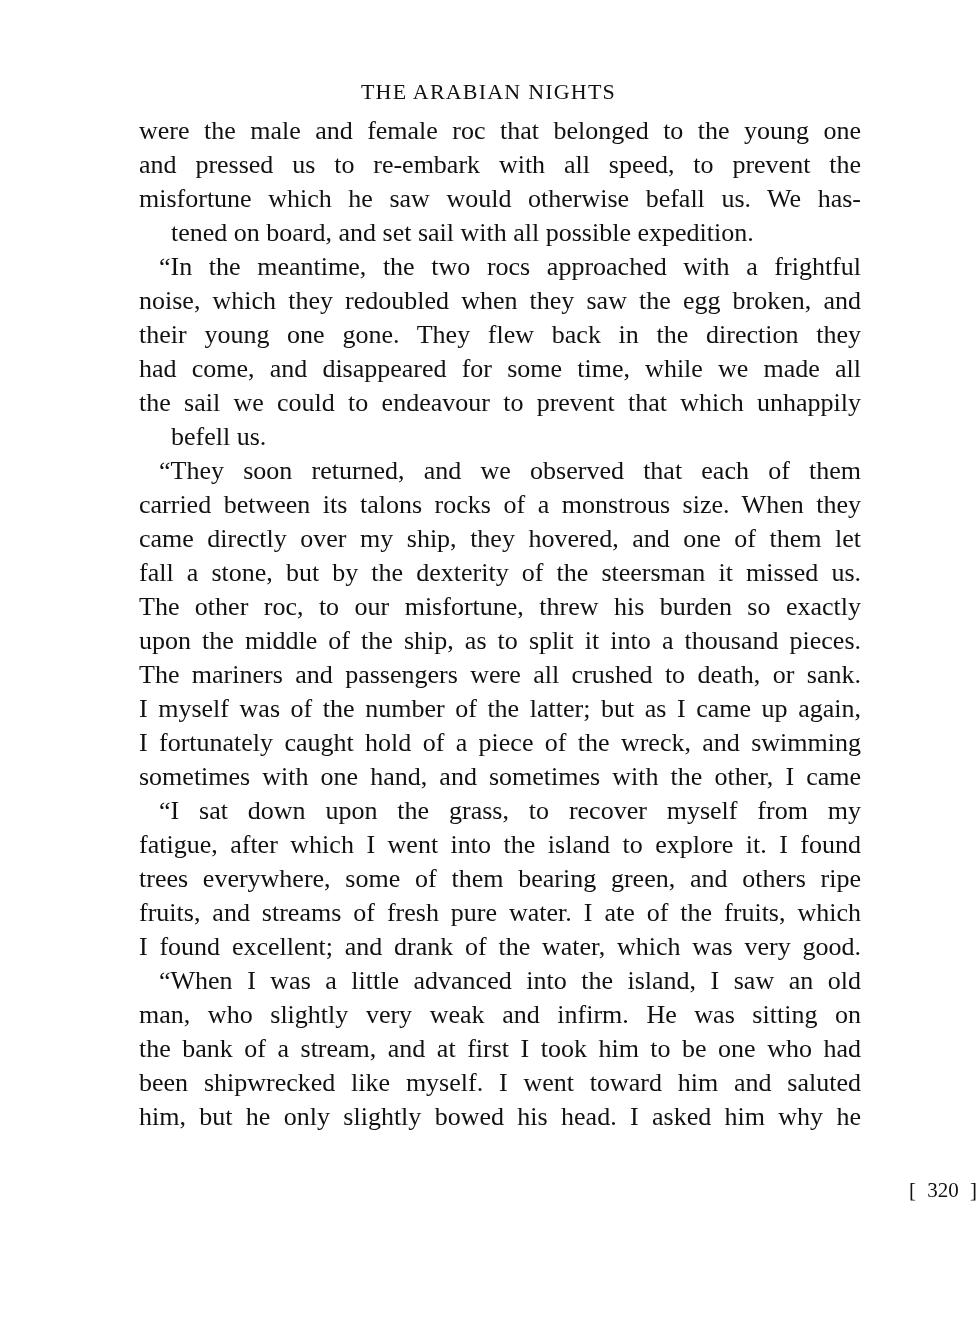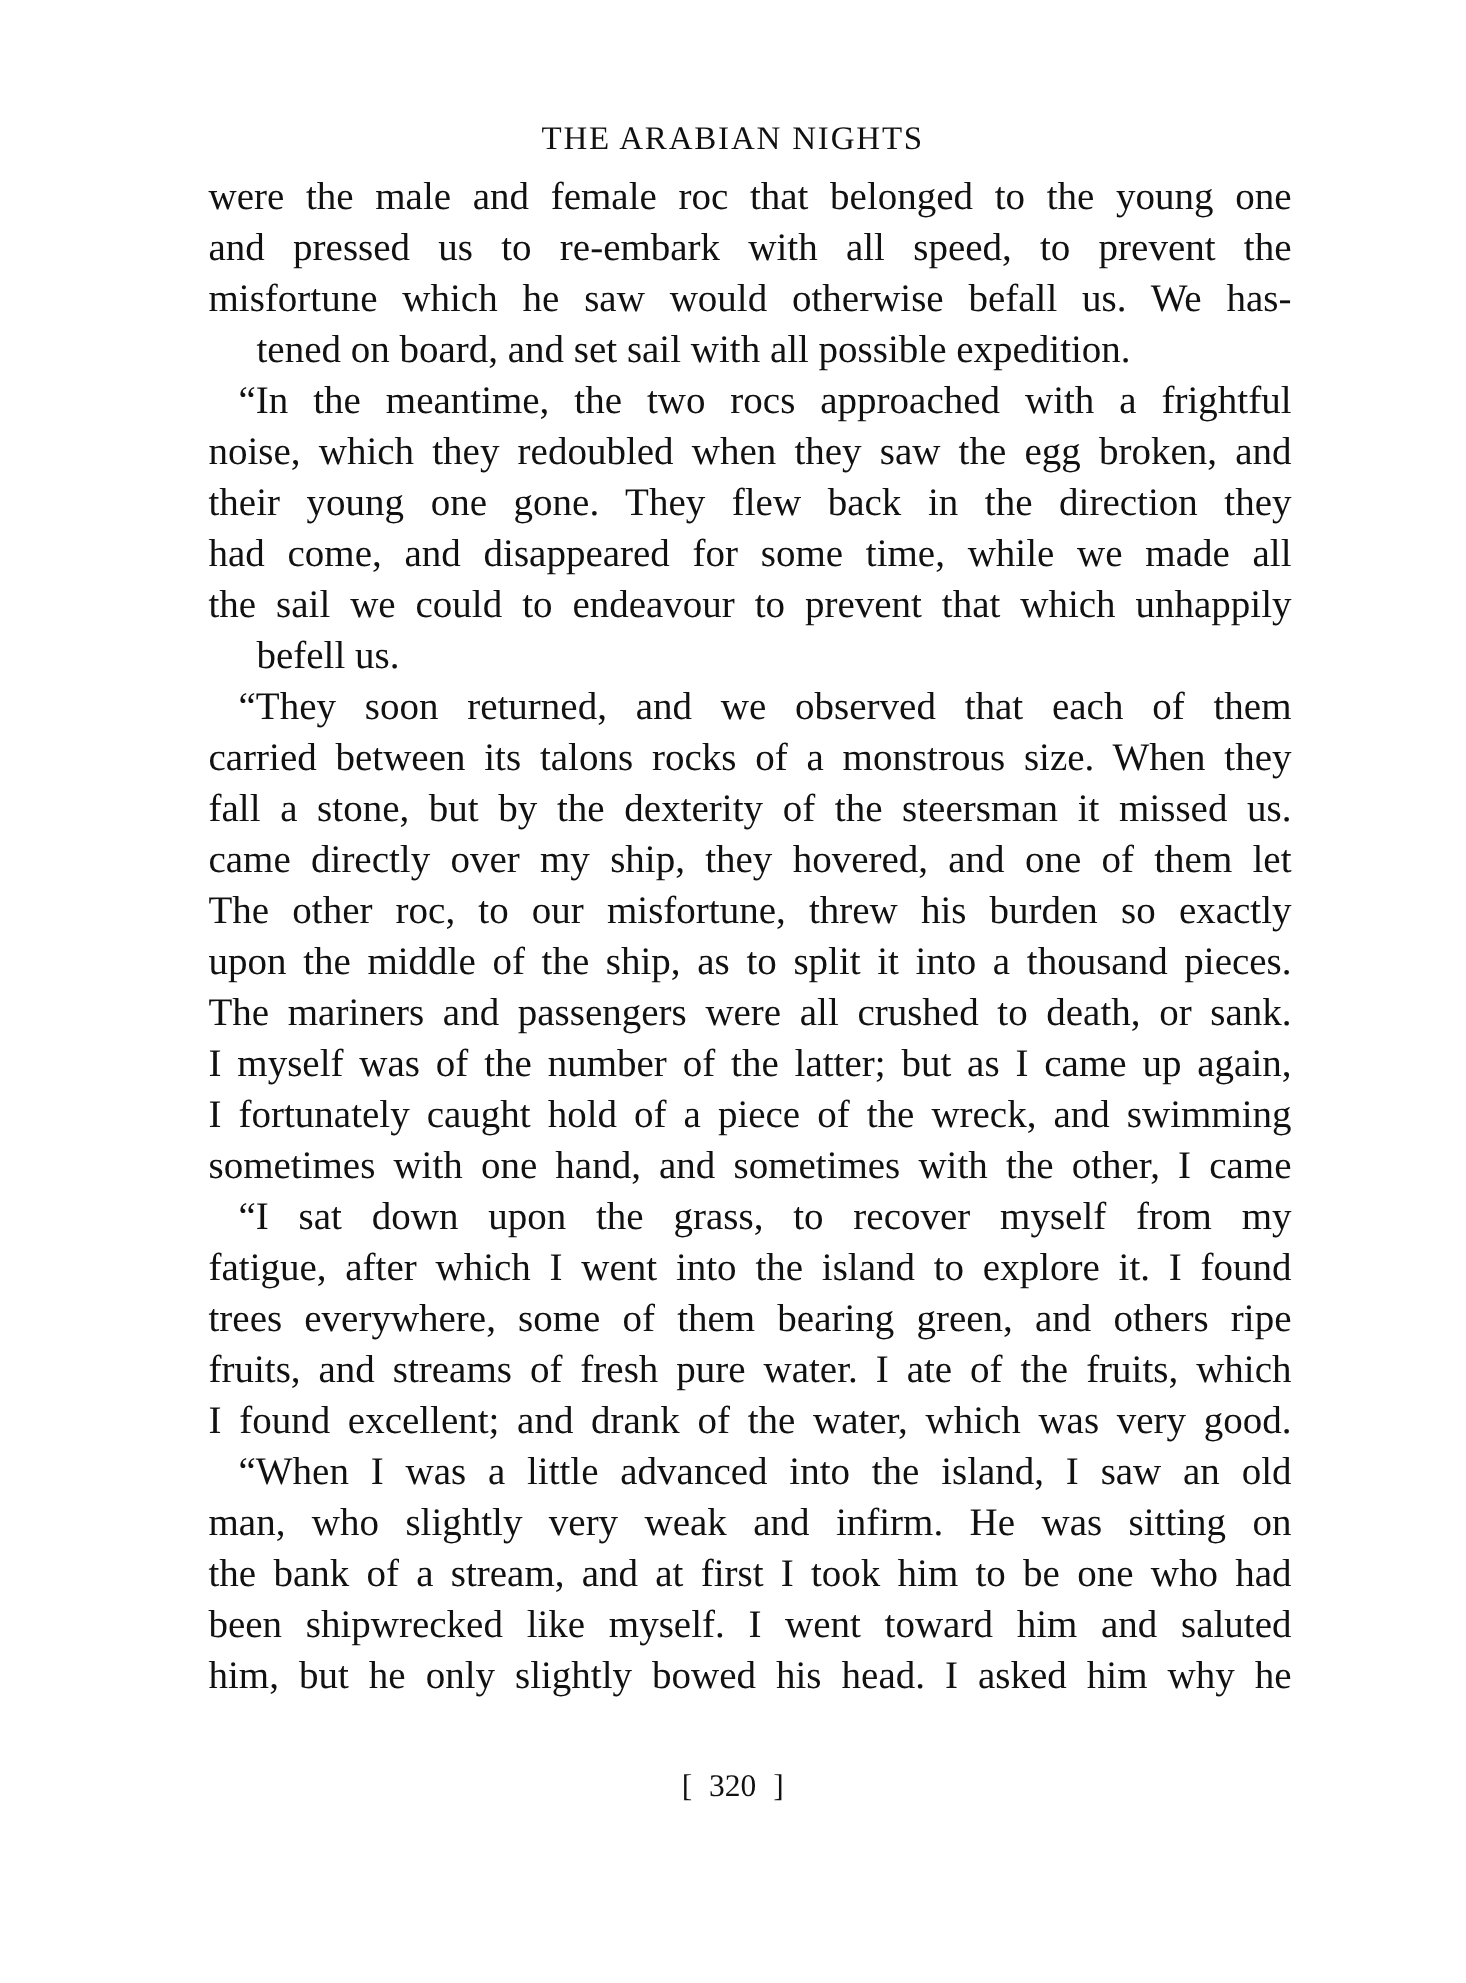--- a/index.html
+++ b/index.html
@@ -45,21 +45,21 @@
       margin-left: 32px;
     }
     .line.indent {
       padding-left: 20px;
     }
     .folio {
       position: absolute;
       top: 1174px;
       left: 0;
       width: 977px;
-      text-align: center;
+      text-align: right;
       font-size: 21px;
       line-height: 32px;
       word-spacing: 6px;
     }
   </style>
 </head>
 <body>
 
 <div class="running-head">THE ARABIAN NIGHTS</div>
 
@@ -77,22 +77,22 @@
     <span class="line">noise, which they redoubled when they saw the egg broken, and</span>
     <span class="line">their young one gone.  They flew back in the direction they</span>
     <span class="line">had come, and disappeared for some time, while we made all</span>
     <span class="line">the sail we could to endeavour to prevent that which unhappily</span>
     <span class="line last">befell us.</span>
   </div>
 
   <div>
     <span class="line indent">“They soon returned, and we observed that each of them</span>
     <span class="line">carried between its talons rocks of a monstrous size.  When they</span>
+    <span class="line">came directly over my ship, they hovered, and one of them let</span>
     <span class="line">fall a stone, but by the dexterity of the steersman it missed us.</span>
-    <span class="line">came directly over my ship, they hovered, and one of them let</span>
     <span class="line">The other roc, to our misfortune, threw his burden so exactly</span>
     <span class="line">upon the middle of the ship, as to split it into a thousand pieces.</span>
     <span class="line">The mariners and passengers were all crushed to death, or sank.</span>
     <span class="line">I myself was of the number of the latter;  but as I came up again,</span>
     <span class="line">I fortunately caught hold of a piece of the wreck, and swimming</span>
     <span class="line">sometimes with one hand, and sometimes with the other, I came</span>
   </div>
 
   <div>
     <span class="line indent">“I sat down upon the grass, to recover myself from my</span>

